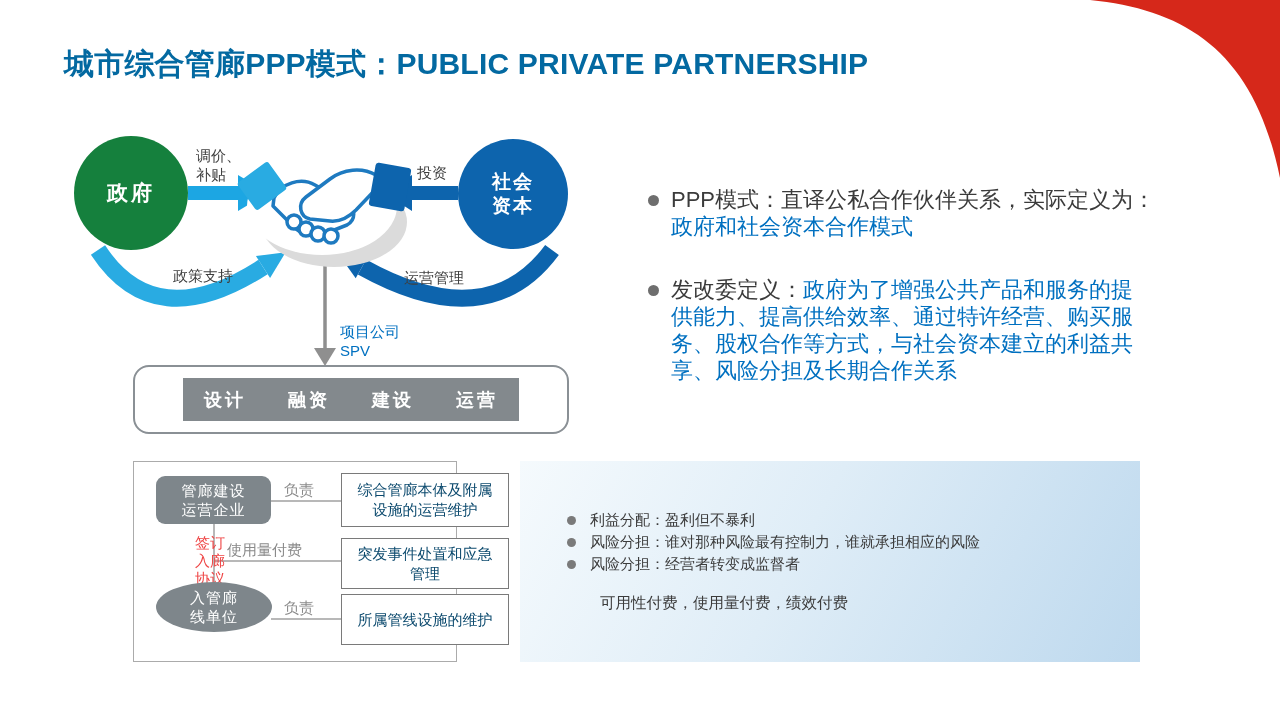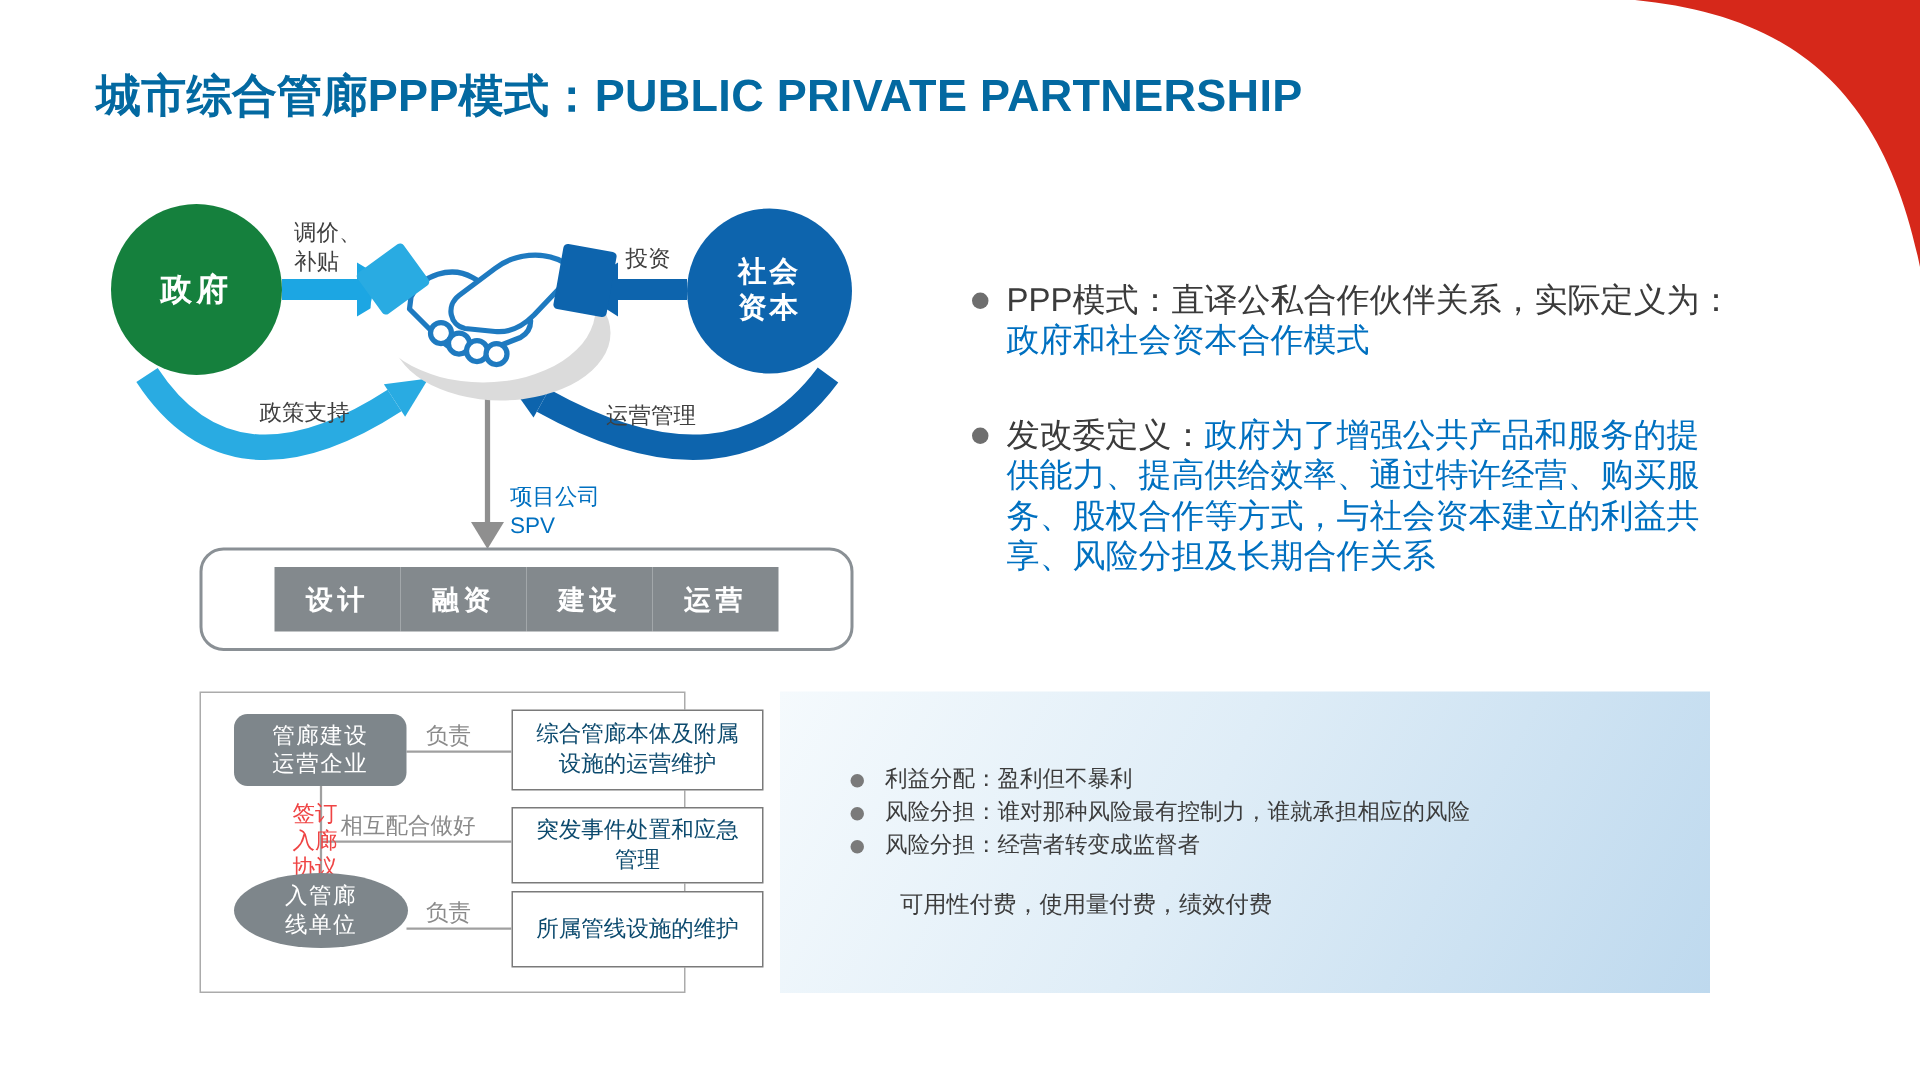--- a/index.html
+++ b/index.html
@@ -194,21 +194,21 @@
     <div class="agreement">
       <div>签订</div>
       <div>入廊</div>
       <div>协议</div>
     </div>
     <div class="entity entity-pu">
       <span>入管廊</span>
       <span>线单位</span>
     </div>
     <div class="rel rel-1">负责</div>
-    <div class="rel rel-2">相互配合做好</div>
+    <div class="rel rel-2">使用量付费</div>
     <div class="rel rel-3">负责</div>
     <div class="duty duty-1">
       <div>综合管廊本体及附属</div>
       <div>设施的运营维护</div>
     </div>
     <div class="duty duty-2">
       <div>突发事件处置和应急</div>
       <div>管理</div>
     </div>
     <div class="duty duty-3">

